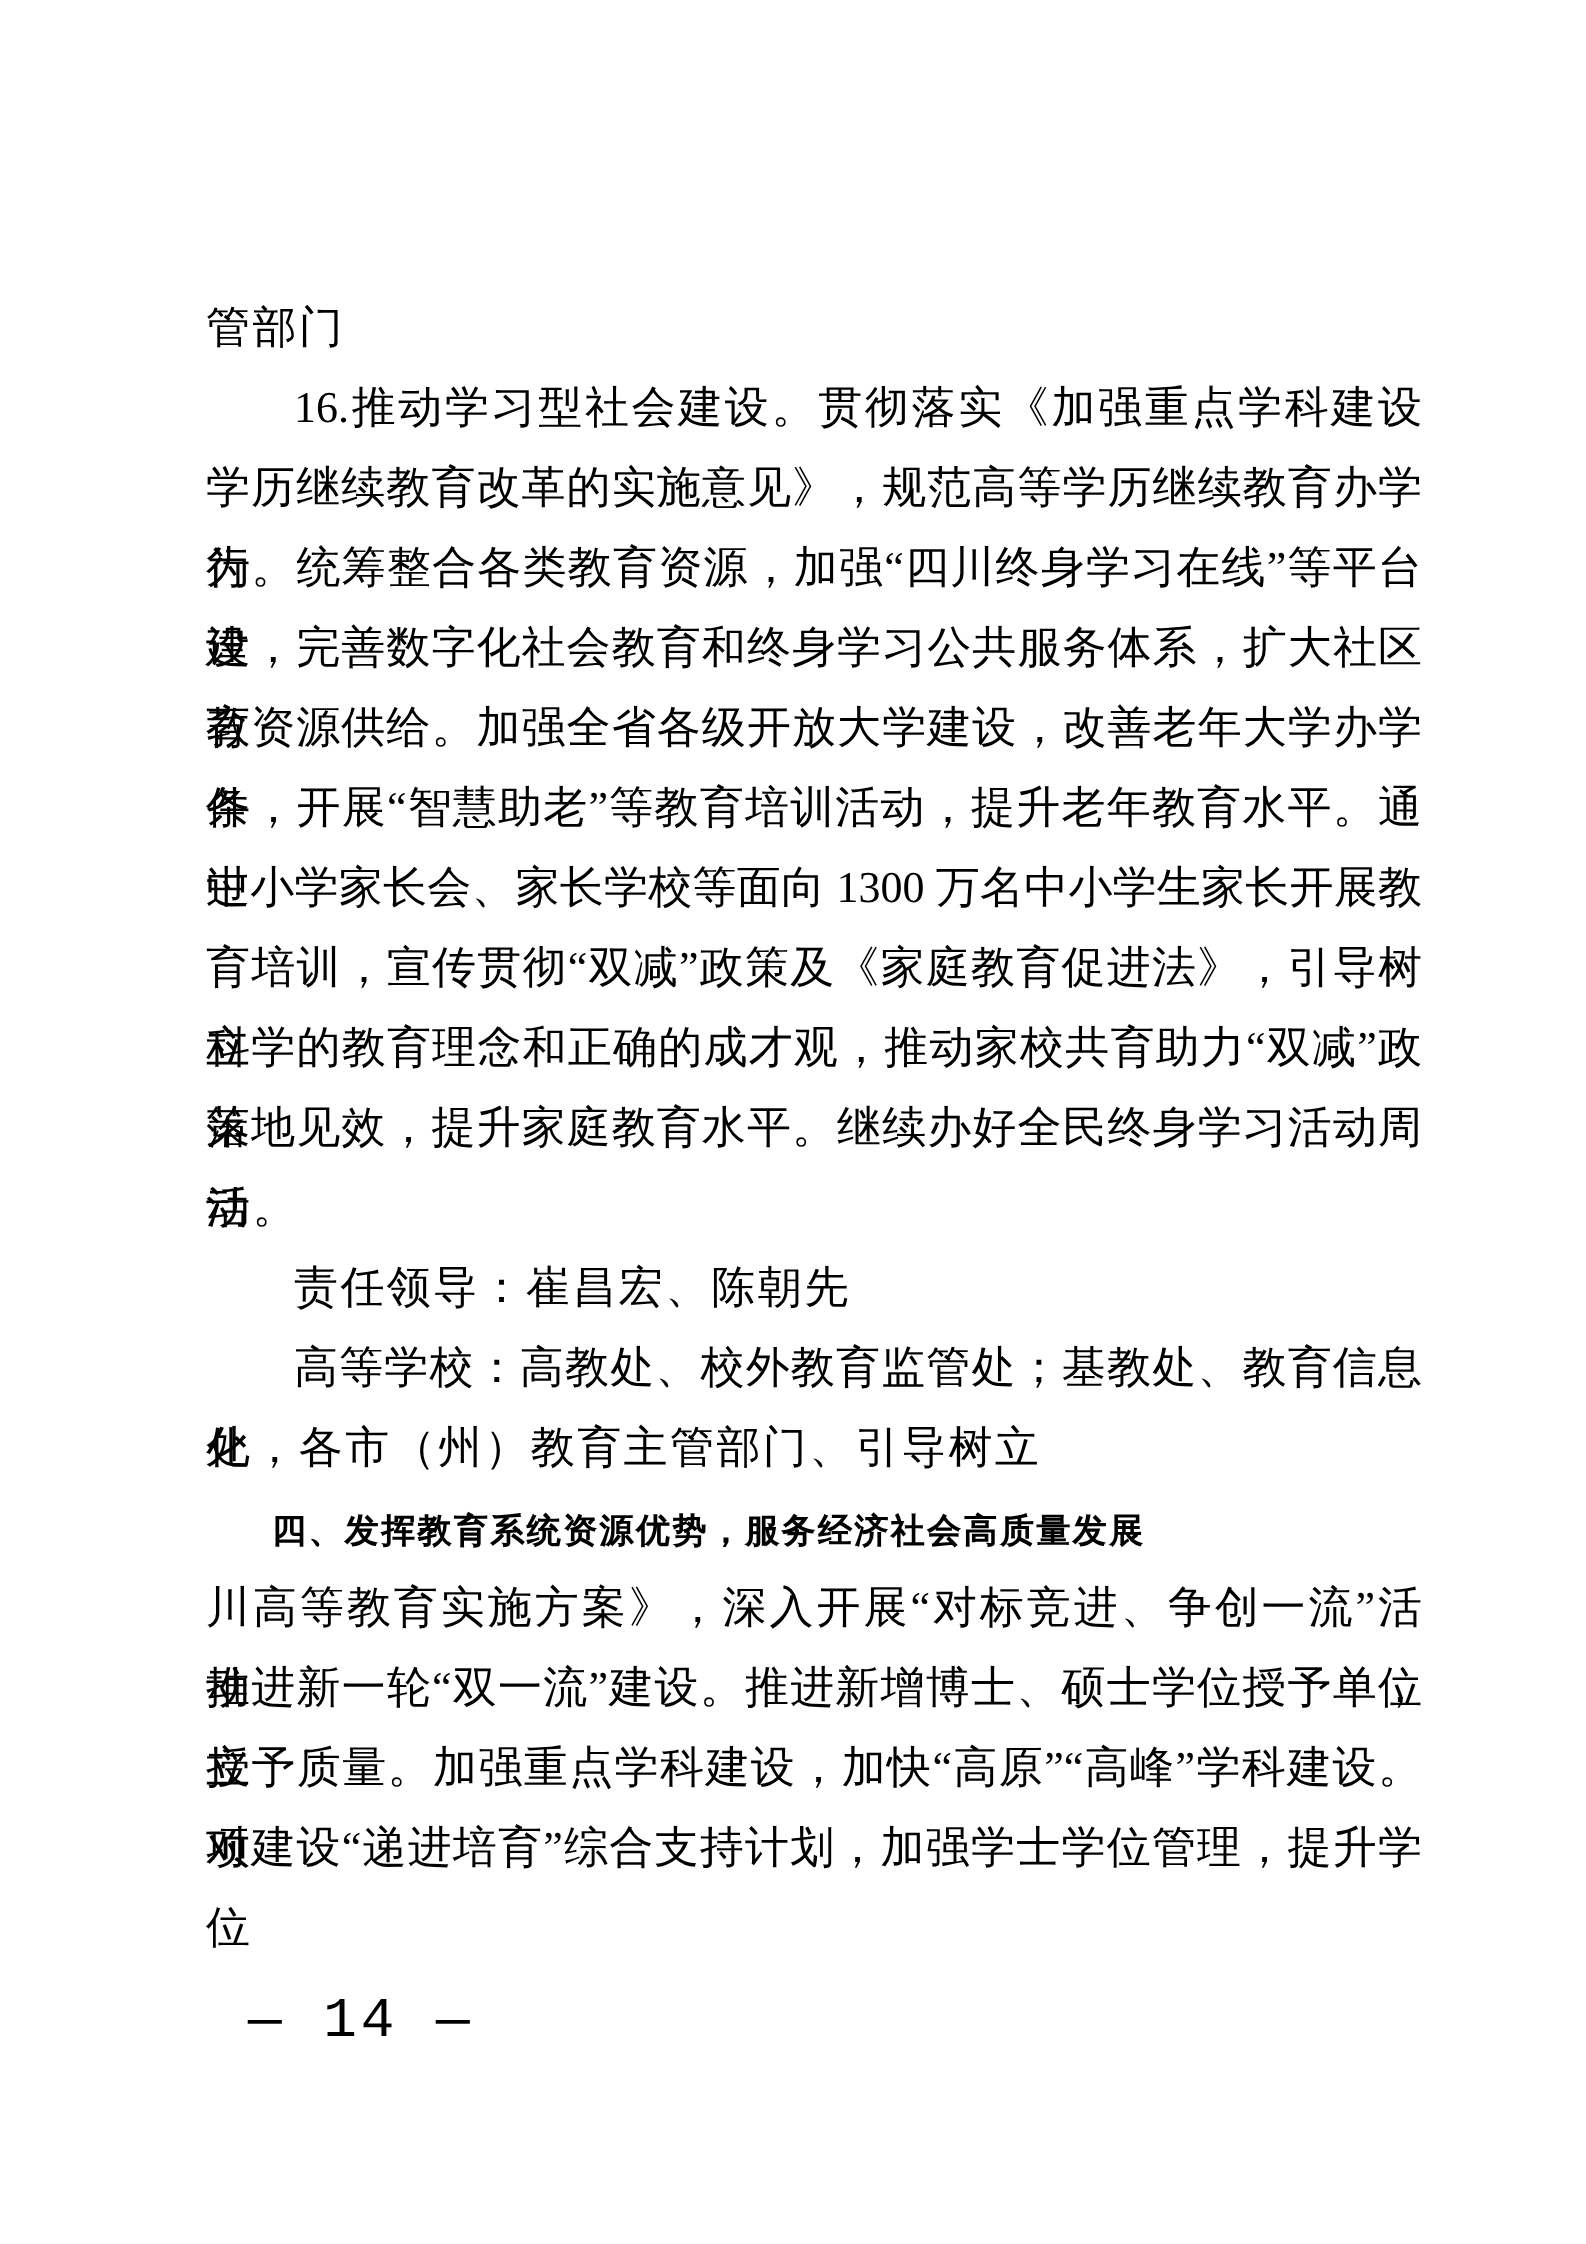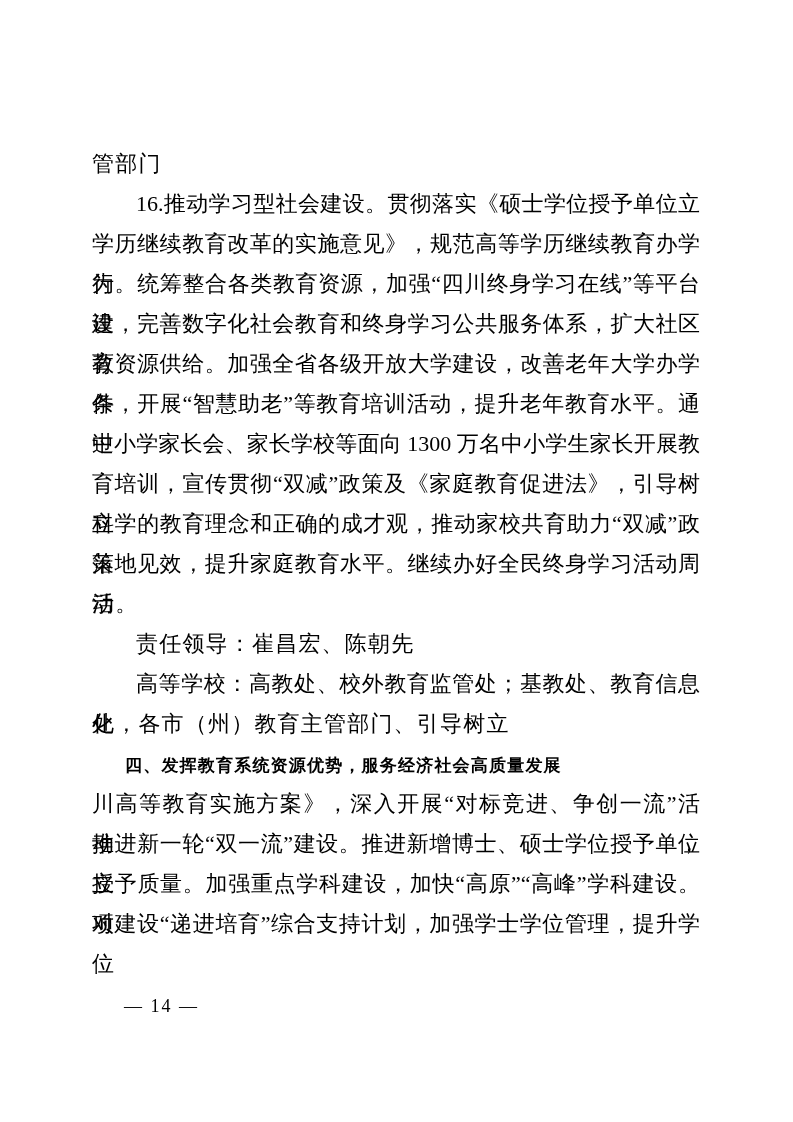--- a/index.html
+++ b/index.html
@@ -10,21 +10,21 @@
     position: relative;
     width: 793px;
     height: 1122px;
     background: #ffffff;
     color: #000000;
     font-family: "Liberation Serif", "DejaVu Serif", serif;
     overflow: hidden;
   }
   .content {
     position: absolute;
-    left: 92px;
+    left: 103px;
     top: 144px;
     width: 608px;
   }
   .line {
     height: 40px;
     line-height: 40px;
     font-size: 22px;
     letter-spacing: 1.2px;
     white-space: nowrap;
   }
@@ -46,31 +46,31 @@
   }
   .seg.heading {
     font-family: Liberation Sans, sans-serif;
     font-weight: bold;
     font-size: 17px;
   }
   .page-number {
     position: absolute;
     left: 124px;
     top: 996px;
-    font-size: 18px;
+    font-size: 28px;
     letter-spacing: 2px;
-    font-family: Liberation Serif, serif;
+    font-family: Liberation Mono, monospace;
   }
 </style>
 </head>
 <body>
 
 <div class="content" id="content">
     <div class="line"><span class="seg">管部门</span></div>
-    <div class="line justify indent"><span class="seg bold">16.推动学习型社会建设。</span><span class="seg">贯彻落实《硕士学位授予单位立</span></div>
+    <div class="line justify indent"><span class="seg bold">16.推动学习型社会建设。</span><span class="seg">贯彻落实《加强重点学科建设</span></div>
     <div class="line justify"><span class="seg">学历继续教育改革的实施意见》，规范高等学历继续教育办学行</span></div>
     <div class="line justify"><span class="seg">为。统筹整合各类教育资源，加强“四川终身学习在线”等平台建</span></div>
     <div class="line justify"><span class="seg">设，完善数字化社会教育和终身学习公共服务体系，扩大社区教</span></div>
     <div class="line justify"><span class="seg">育资源供给。加强全省各级开放大学建设，改善老年大学办学条</span></div>
     <div class="line justify"><span class="seg">件，开展“智慧助老”等教育培训活动，提升老年教育水平。通过</span></div>
     <div class="line justify"><span class="seg">中小学家长会、家长学校等面向 1300 万名中小学生家长开展教</span></div>
     <div class="line justify"><span class="seg">育培训，宣传贯彻“双减”政策及《家庭教育促进法》，引导树立</span></div>
     <div class="line justify"><span class="seg">科学的教育理念和正确的成才观，推动家校共育助力“双减”政策</span></div>
     <div class="line justify"><span class="seg">落地见效，提升家庭教育水平。继续办好全民终身学习活动周活</span></div>
     <div class="line"><span class="seg">动。</span></div>

